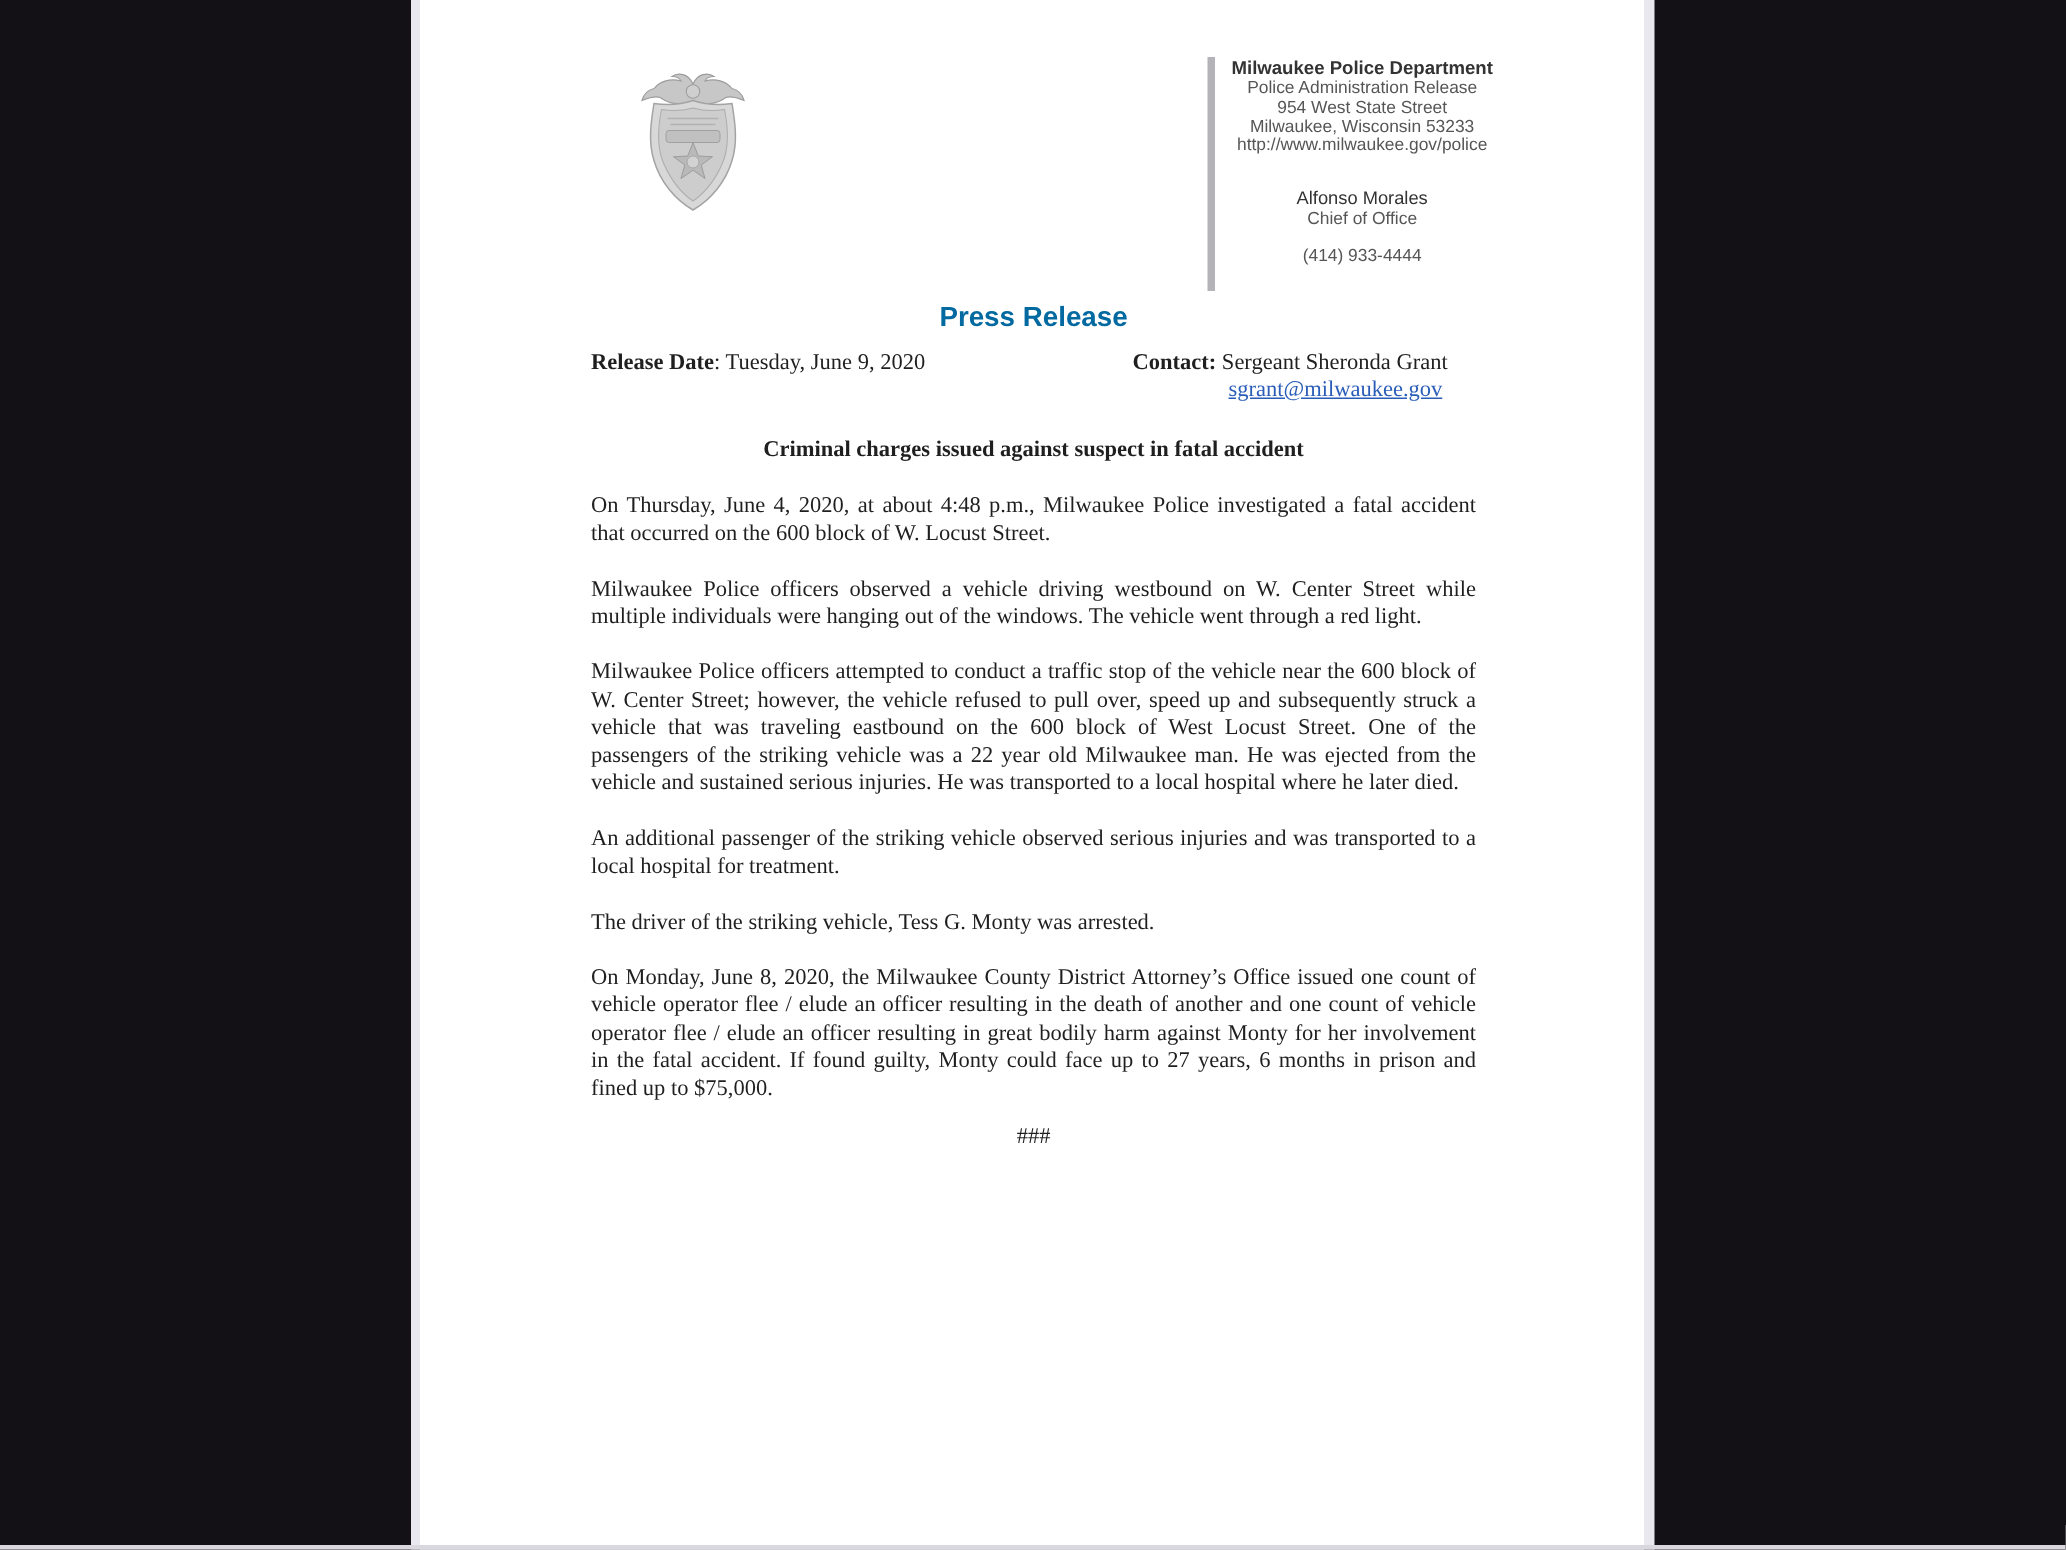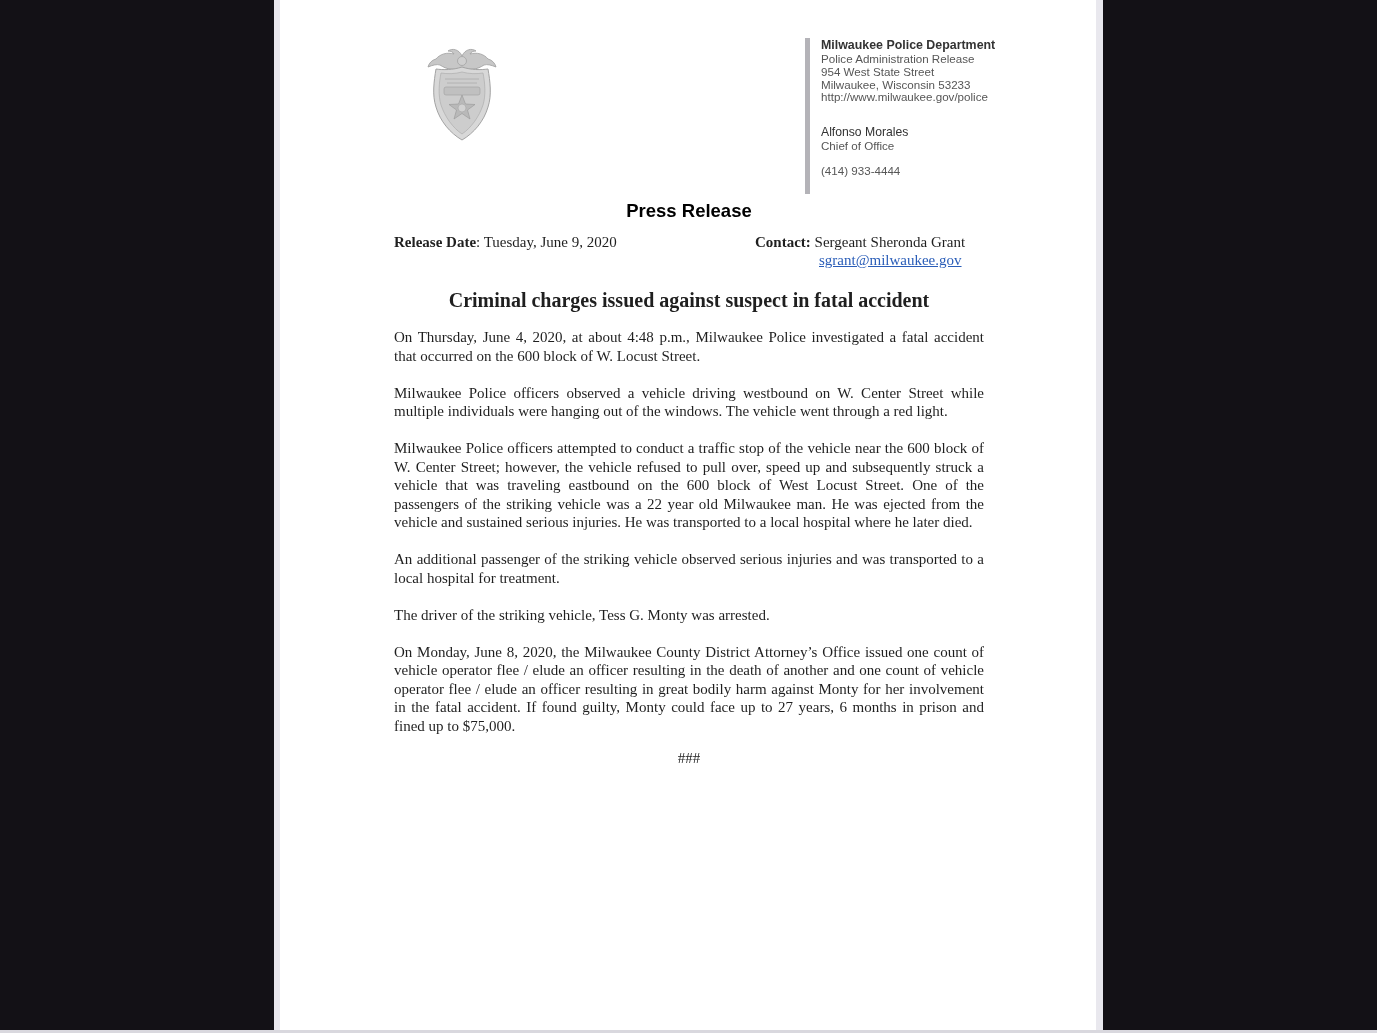--- a/index.html
+++ b/index.html
@@ -20,21 +20,21 @@
     background: #ffffff;
     padding: 0 112px 0 114px;
     color: #1f1f1f;
   }
   .bottom-strip {
     position: absolute; left: 0; bottom: 0;
     width: 1377px; height: 3px;
     background: #d9d8de;
   }
   
-  .letterhead { position: relative; height: 200px; }
+  .letterhead { position: relative; height: 200px; text-align: center; }
   .badge {
     position: absolute; left: 31px; top: 43px;
     width: 74px; height: 100px;
   }
   .lh-block {
     position: absolute; left: 411px; top: 38px;
     border-left: 5px solid #b4b3b8;
     padding-left: 11px;
     min-height: 156px;
     font-family: "Liberation Sans", sans-serif;
@@ -50,33 +50,33 @@
   }
   .lh-gap1 { height: 22px; }
   .lh-chief { font-weight: normal; color: #333333; font-size: 12.2px; line-height: 13.5px; }
   .lh-gap2 { height: 13px; }
   
   .doc-title {
     text-align: center;
     font-family: "Liberation Sans", sans-serif;
     font-weight: bold;
     font-size: 18.5px; line-height: 22px;
-    color: #000000;
+    color: #0369a1;
   }
   .meta-row { position: relative; height: 58px; margin-top: 12px; font-size: 15px; }
   .release-date { position: absolute; left: 0; top: 0; }
   .contact-col { position: absolute; left: 361px; top: 0; }
   .bold { font-weight: bold; }
   .email-row { padding-left: 64px; margin-top: 1px; }
   .email-link { }
   
   .headline {
     text-align: center;
     font-weight: bold;
-    font-size: 20px; line-height: 16px;
+    font-size: 15px; line-height: 16px;
     margin-bottom: 20px;
   }
   .body-copy p {
     font-size: 15px;
     line-height: 18.5px;
     text-align: justify;
     margin-bottom: 18.5px;
   }
   .end-mark {
     text-align: center;

